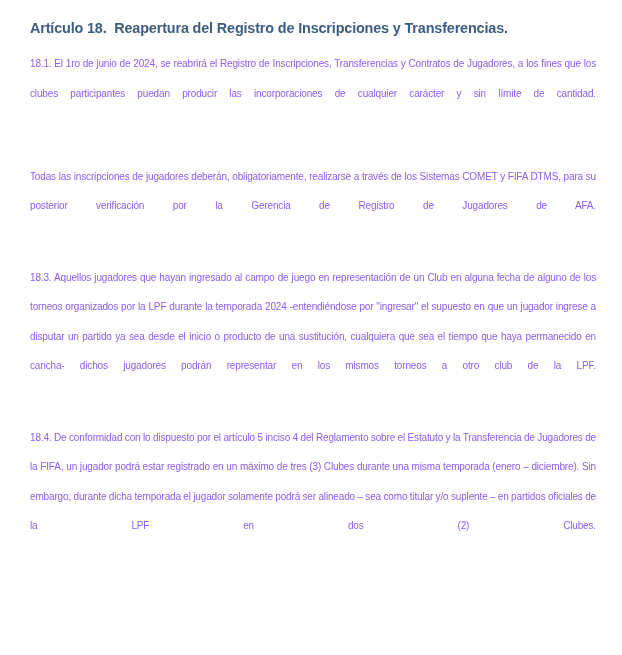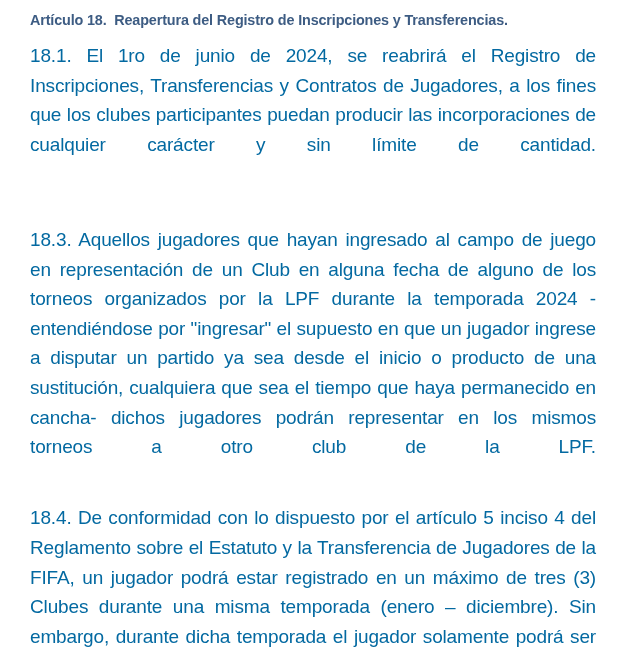--- a/index.html
+++ b/index.html
@@ -15,38 +15,38 @@
     font-family: "Liberation Sans", "DejaVu Sans", sans-serif;
     -webkit-font-smoothing: antialiased;
   }
 
   #document-page {
     position: relative;
     width: 622px;
     height: 655px;
     background: #ffffff;
     box-sizing: border-box;
-    padding: 0 26px 0 30px;
+    padding: 8px 26px 0 30px;
   }
 
   #article-heading {
     color: #3d5c83;
     font-size: 14.4px;
     font-weight: 600;
     letter-spacing: -0.15px;
     line-height: 1.25;
     margin: 0;
     padding-top: 11px;
     white-space: pre;
     text-align: left;
   }
 
   .doc-paragraph {
-    color: #0369a1;
-    font-size: 19px;
+    color: #8b5cf6;
+    font-size: 10px;
     font-weight: 400;
     line-height: 29.6px;
     letter-spacing: -0.15px;
     margin: 0;
     padding: 0;
     text-align: justify;
     text-justify: inter-word;
     word-spacing: -0.2px;
   }
 
@@ -70,20 +70,21 @@
 
   <div class="gap-heading"></div>
 
   <p class="doc-paragraph">18.1. El 1ro de junio de 2024, se reabrirá el Registro de Inscripciones, Transferencias y Contratos de Jugadores, a los fines que los clubes participantes puedan producir las incorporaciones de cualquier carácter y sin límite de cantidad.</p>
 
   <div class="gap-para"></div>
 
 
   <div class="gap-para"></div>
 
+  <p class="doc-paragraph">Todas las inscripciones de jugadores deberán, obligatoriamente, realizarse a través de los Sistemas COMET y FIFA DTMS, para su posterior verificación por la Gerencia de Registro de Jugadores de AFA.</p>
 
   <div class="gap-para"></div>
 
   <p class="doc-paragraph">18.3. Aquellos jugadores que hayan ingresado al campo de juego en representación de un Club en alguna fecha de alguno de los torneos organizados por la LPF durante la temporada 2024 -entendiéndose por "ingresar" el supuesto en que un jugador ingrese a disputar un partido ya sea desde el inicio o producto de una sustitución, cualquiera que sea el tiempo que haya permanecido en cancha- dichos jugadores podrán representar en los mismos torneos a otro club de la LPF.</p>
 
   <div class="gap-para"></div>
 
   <p class="doc-paragraph">18.4. De conformidad con lo dispuesto por el artículo 5 inciso 4 del Reglamento sobre el Estatuto y la Transferencia de Jugadores de la FIFA, un jugador podrá estar registrado en un máximo de tres (3) Clubes durante una misma temporada (enero – diciembre). Sin embargo, durante dicha temporada el jugador solamente podrá ser alineado – sea como titular y/o suplente – en partidos oficiales de la LPF en dos (2) Clubes.</p>
 
 </div>

